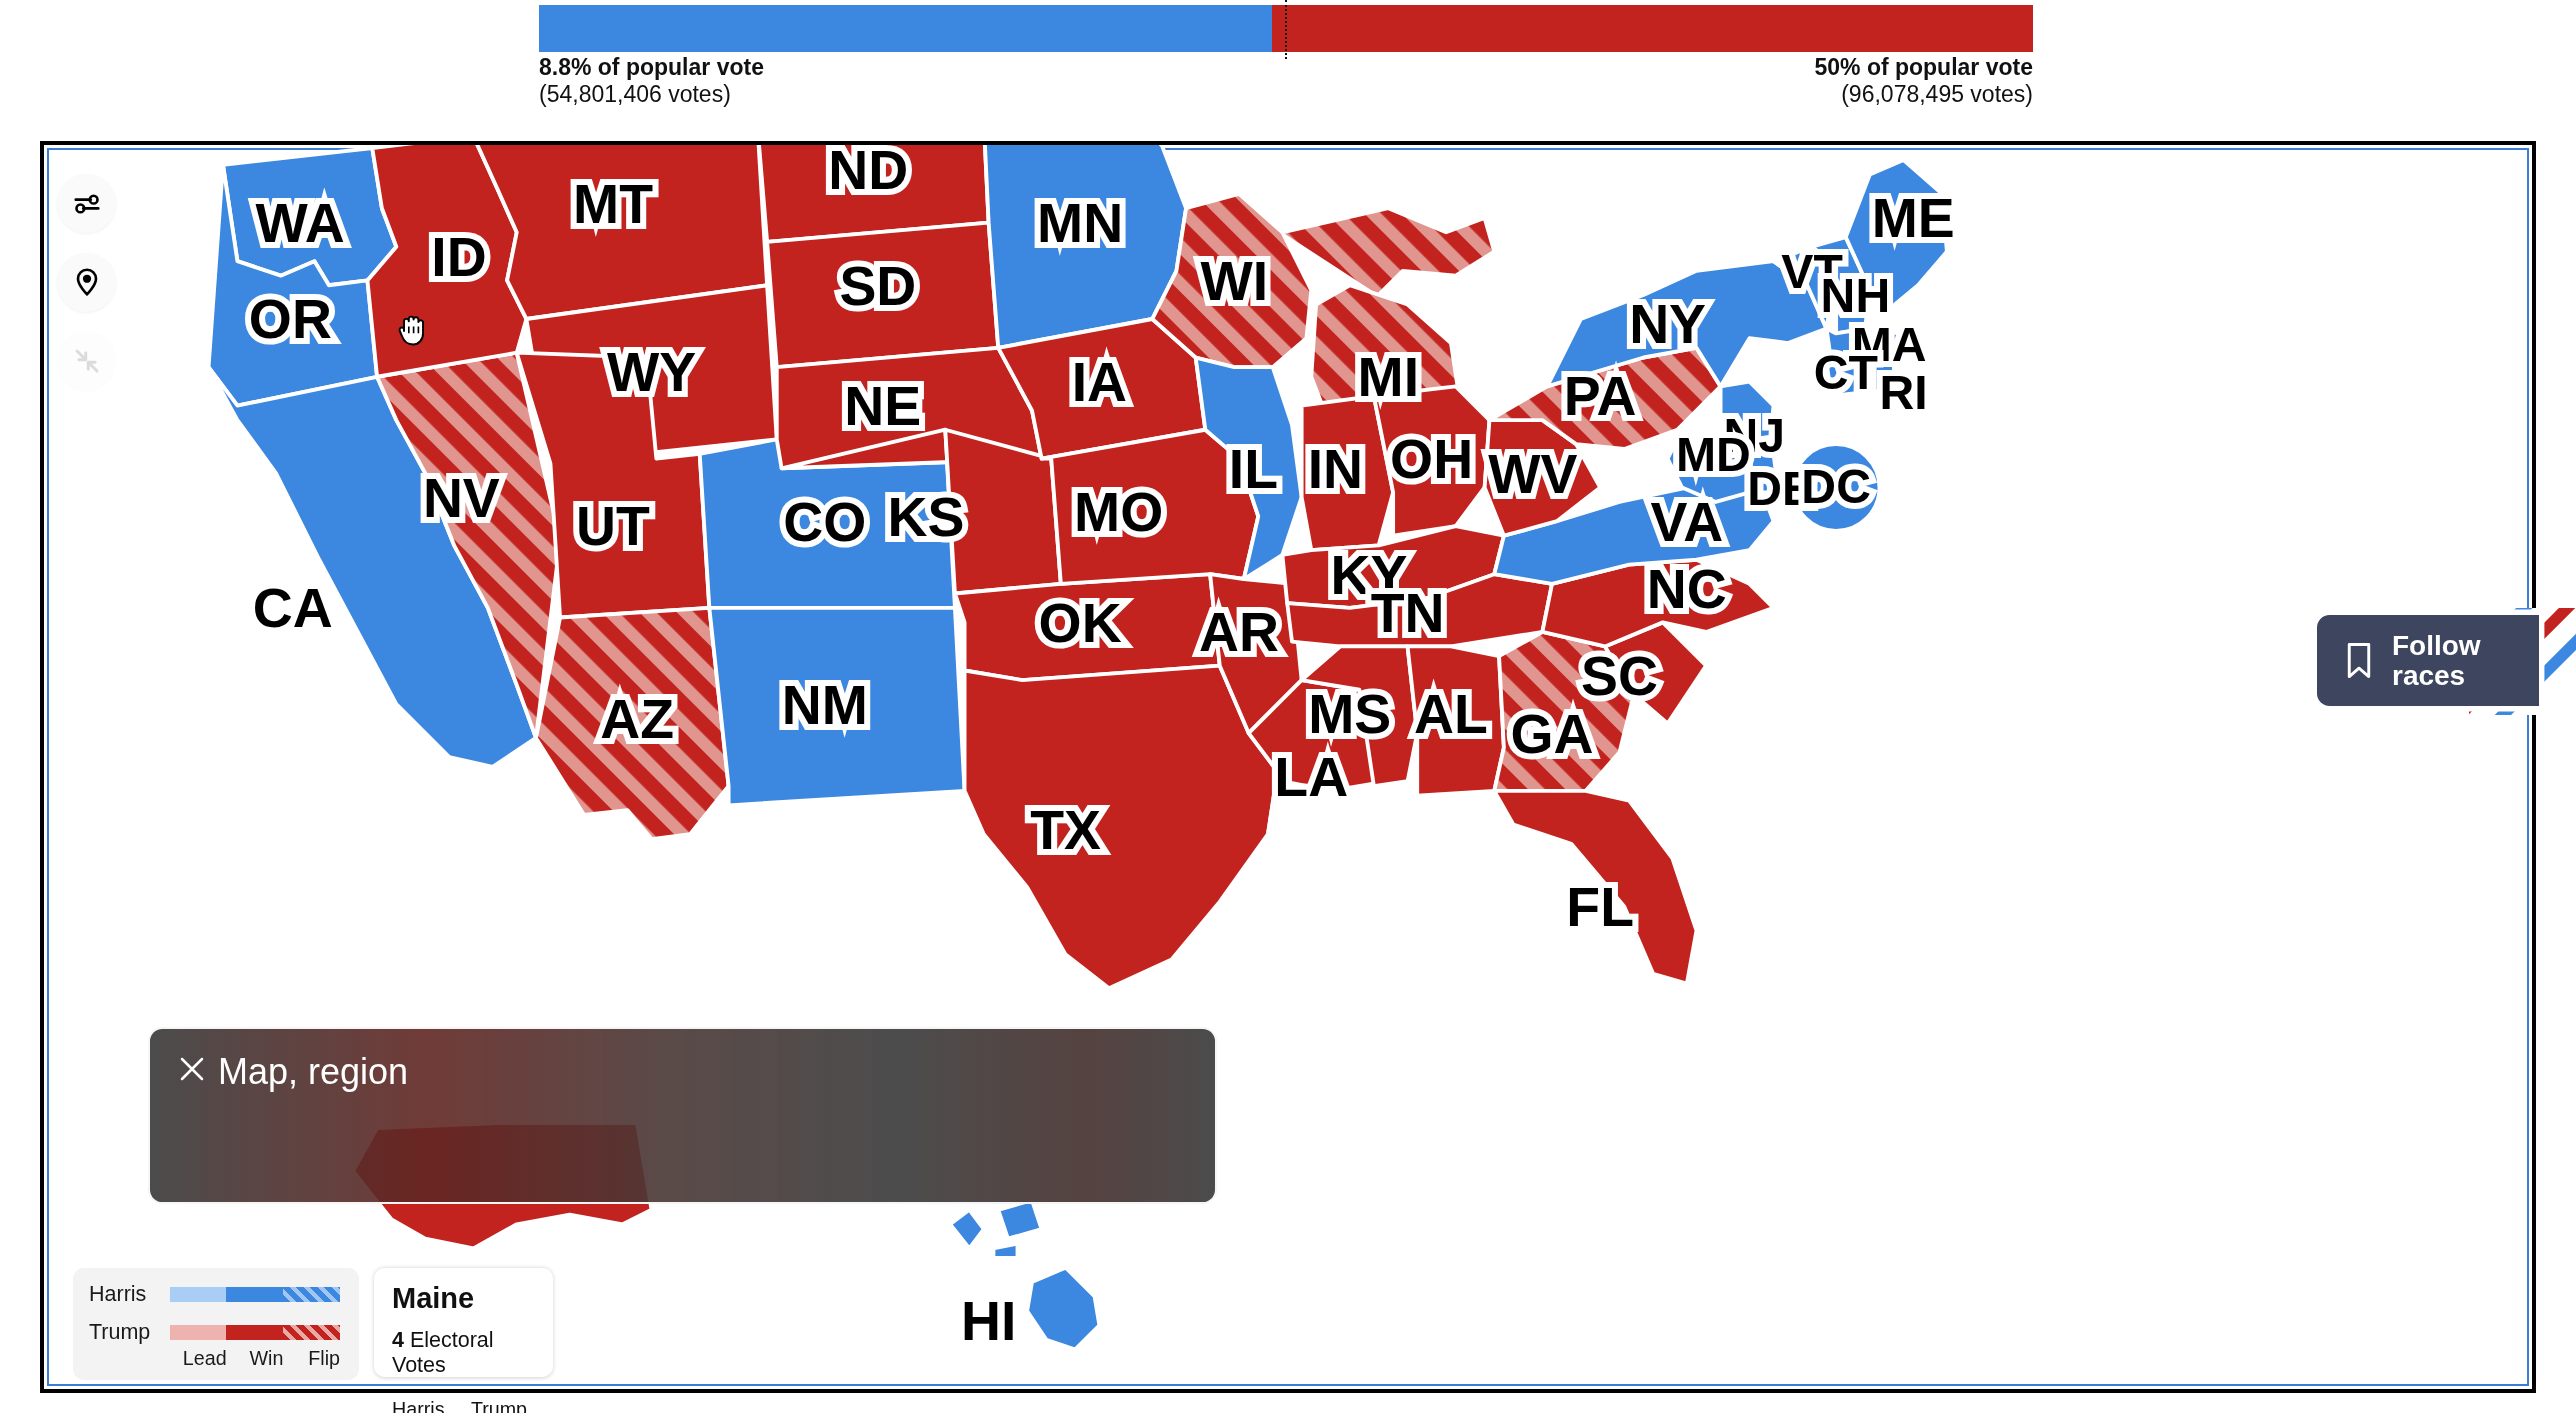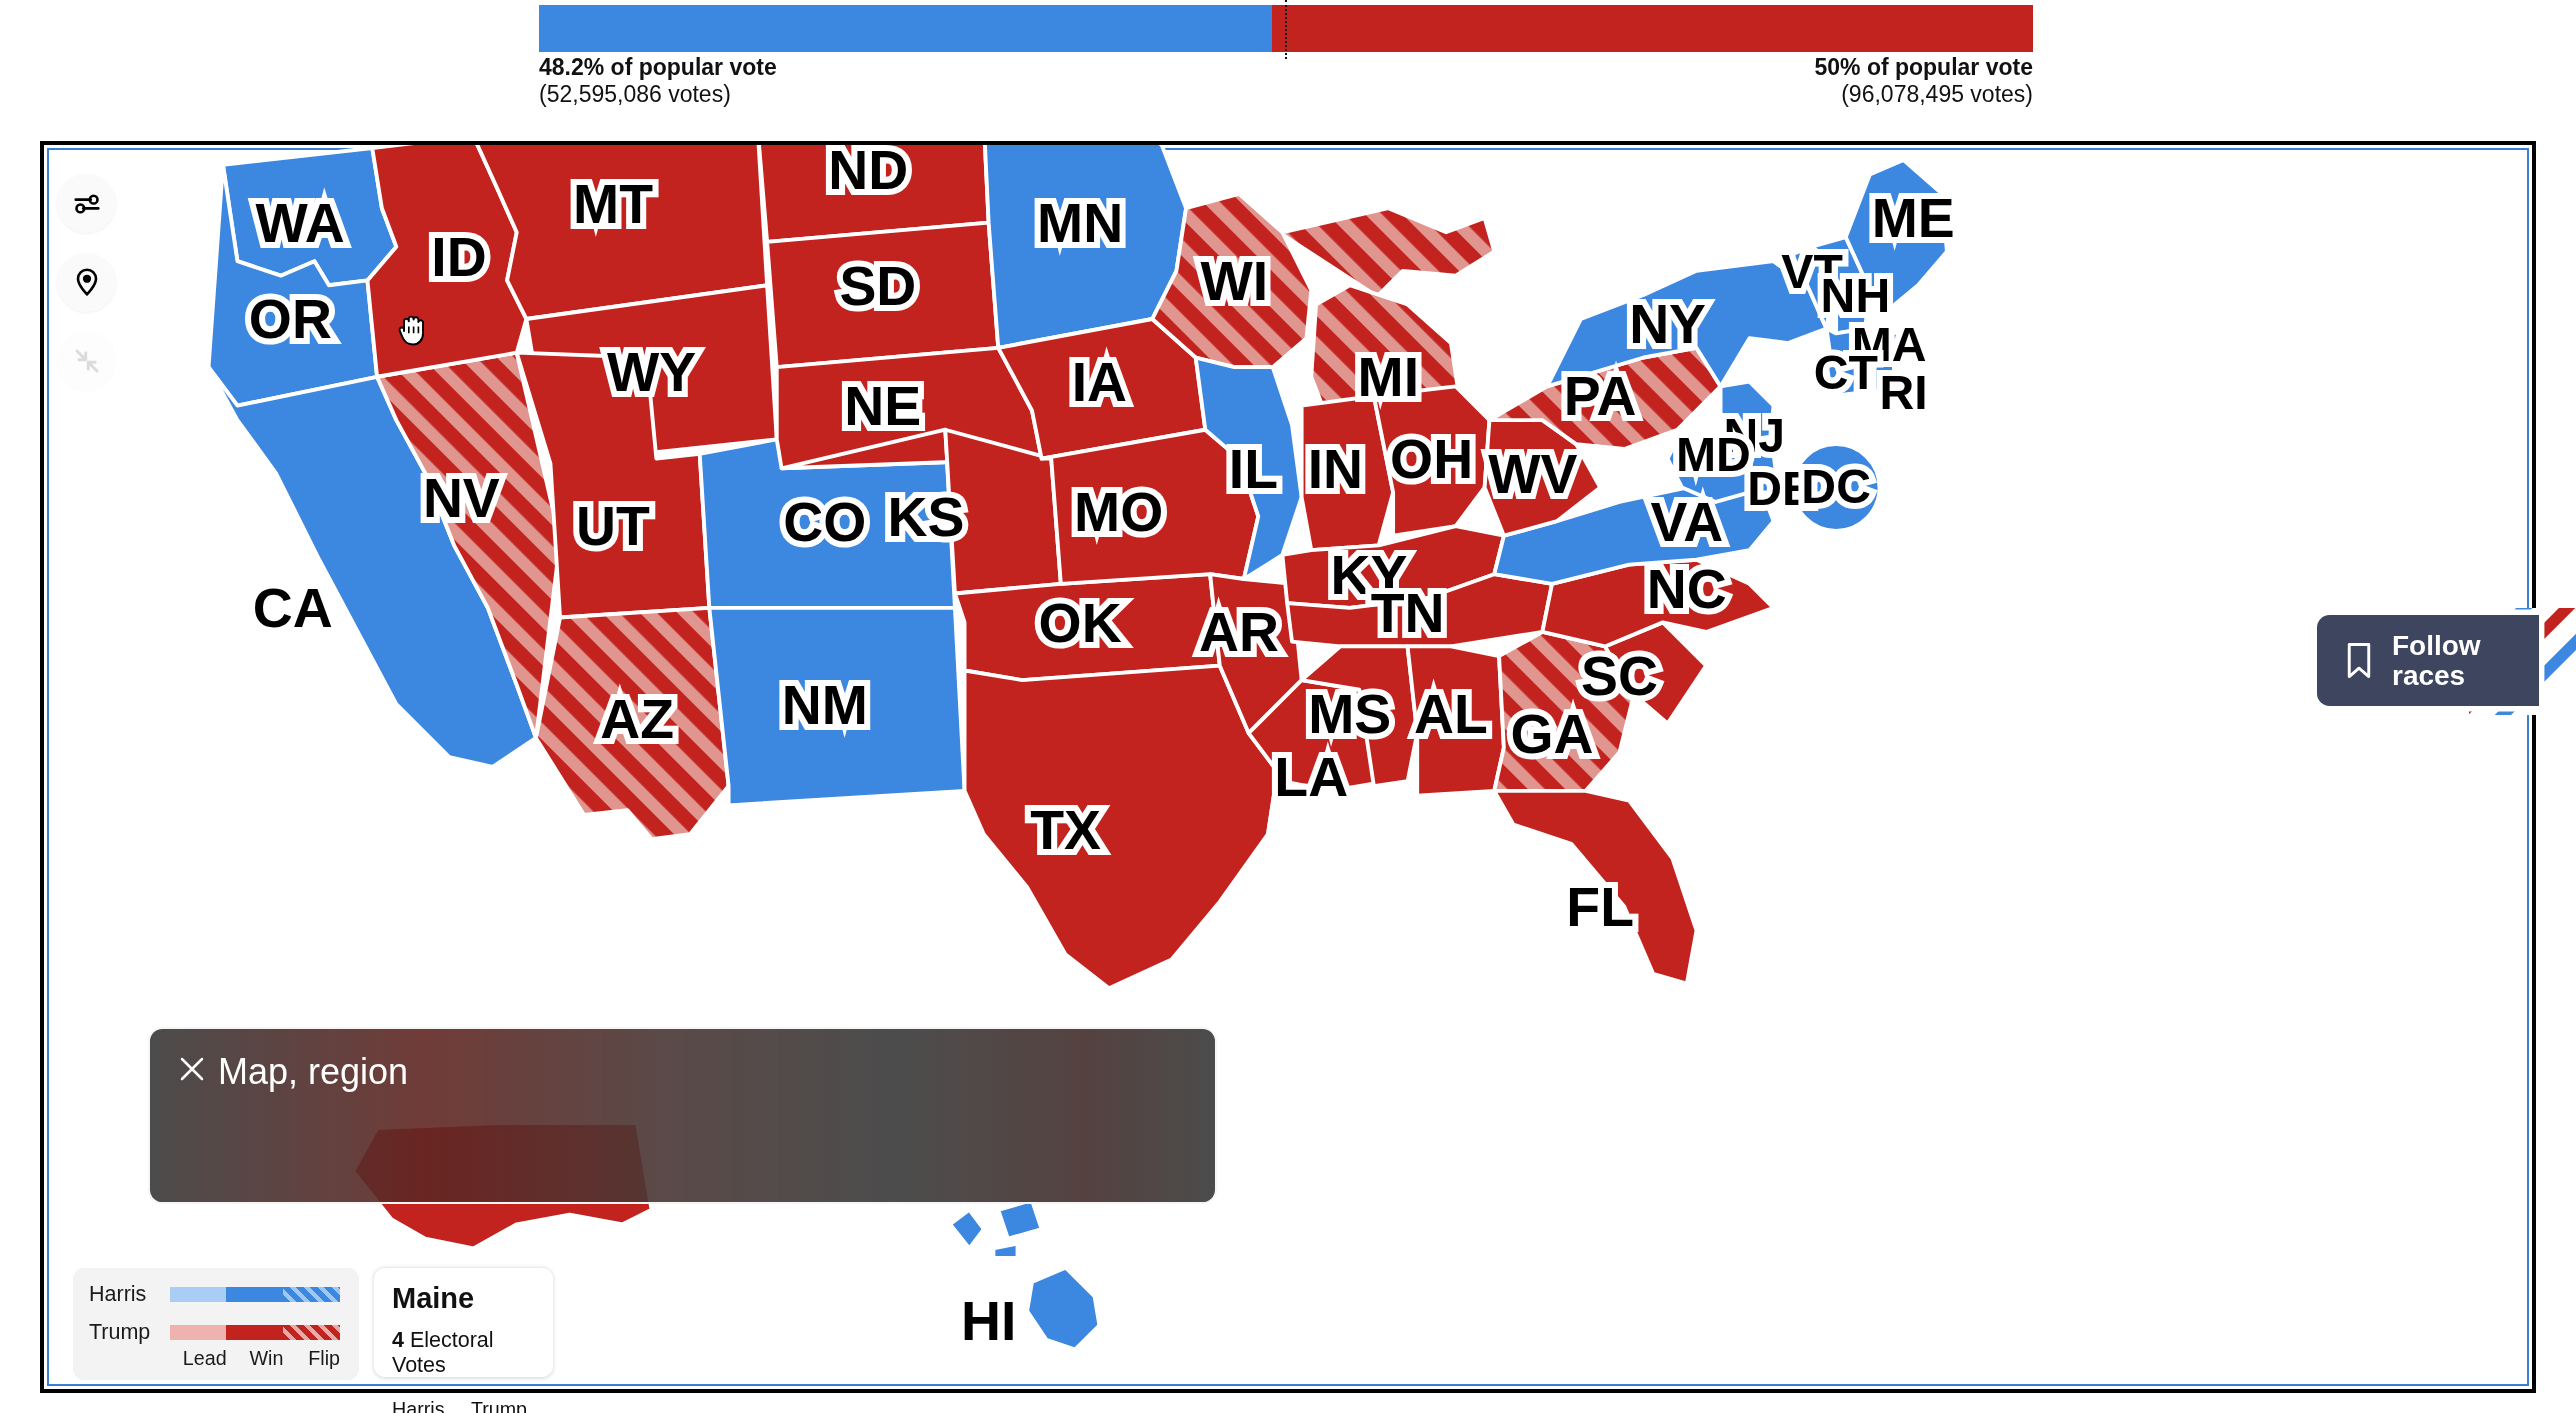--- a/index.html
+++ b/index.html
@@ -180,22 +180,22 @@
 <div id="root">
 
   <div id="vote-bar-wrap">
     <div id="vote-bar">
       <div class="seg-harris" style="flex: 48.2 1 0%; background: rgb(60, 135, 224);"></div>
       <div class="seg-trump" style="flex: 50 1 0%; background: rgb(195, 35, 31);"></div>
     </div>
     <div id="vote-midline"></div>
 
     <div class="vote-label" id="vote-label-left">
-      <div class="pct">48.2% of popular vote</div>
-      <div class="cnt">(52,595,086 votes)</div>
+      <div class="pct">8.8% of popular vote</div>
+      <div class="cnt">(54,801,406 votes)</div>
     </div>
 
     <div class="vote-label" id="vote-label-right">
       <div class="pct">50% of popular vote</div>
       <div class="cnt">(96,078,495 votes)</div>
     </div>
   </div>
 
   <div id="map-frame">
     <div id="map-inner">

